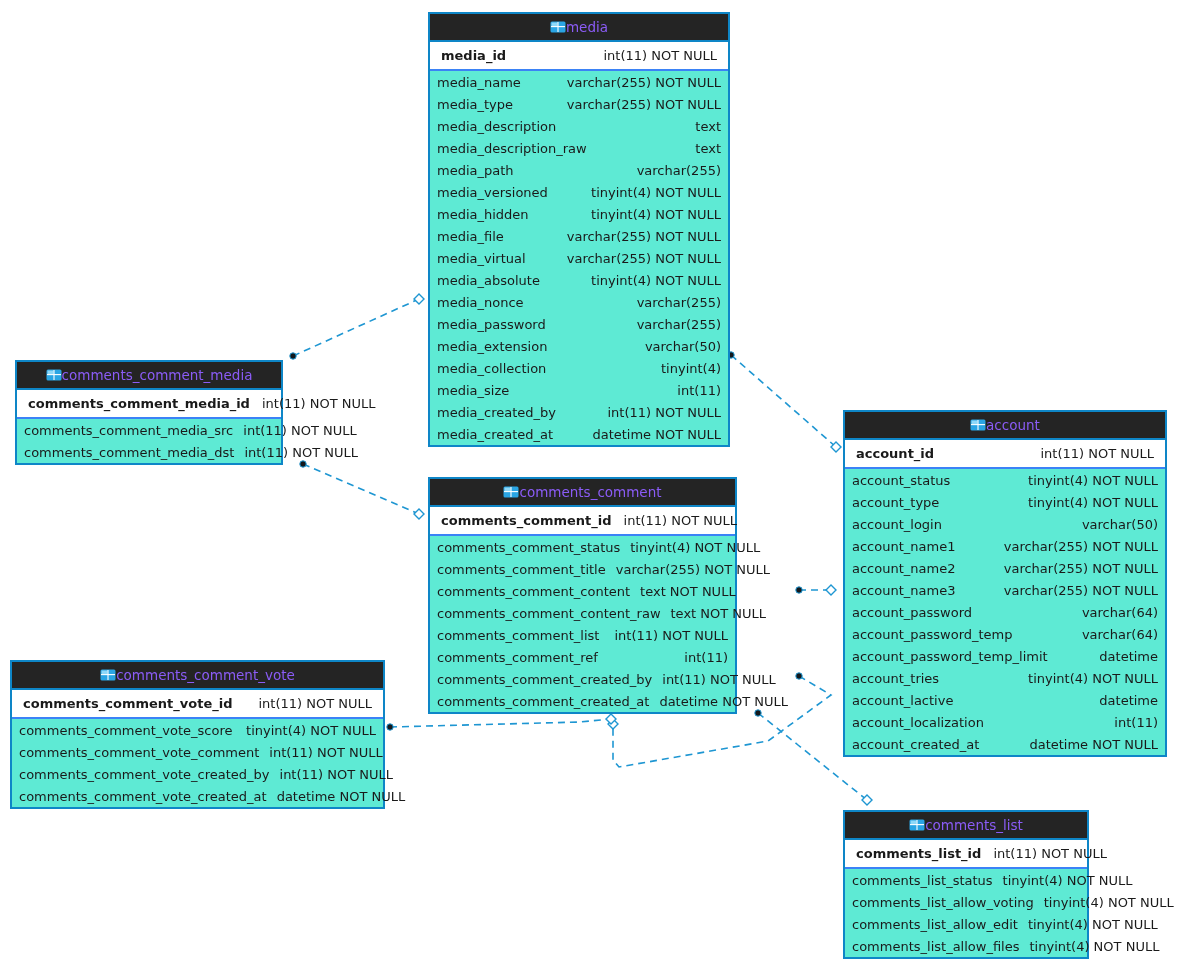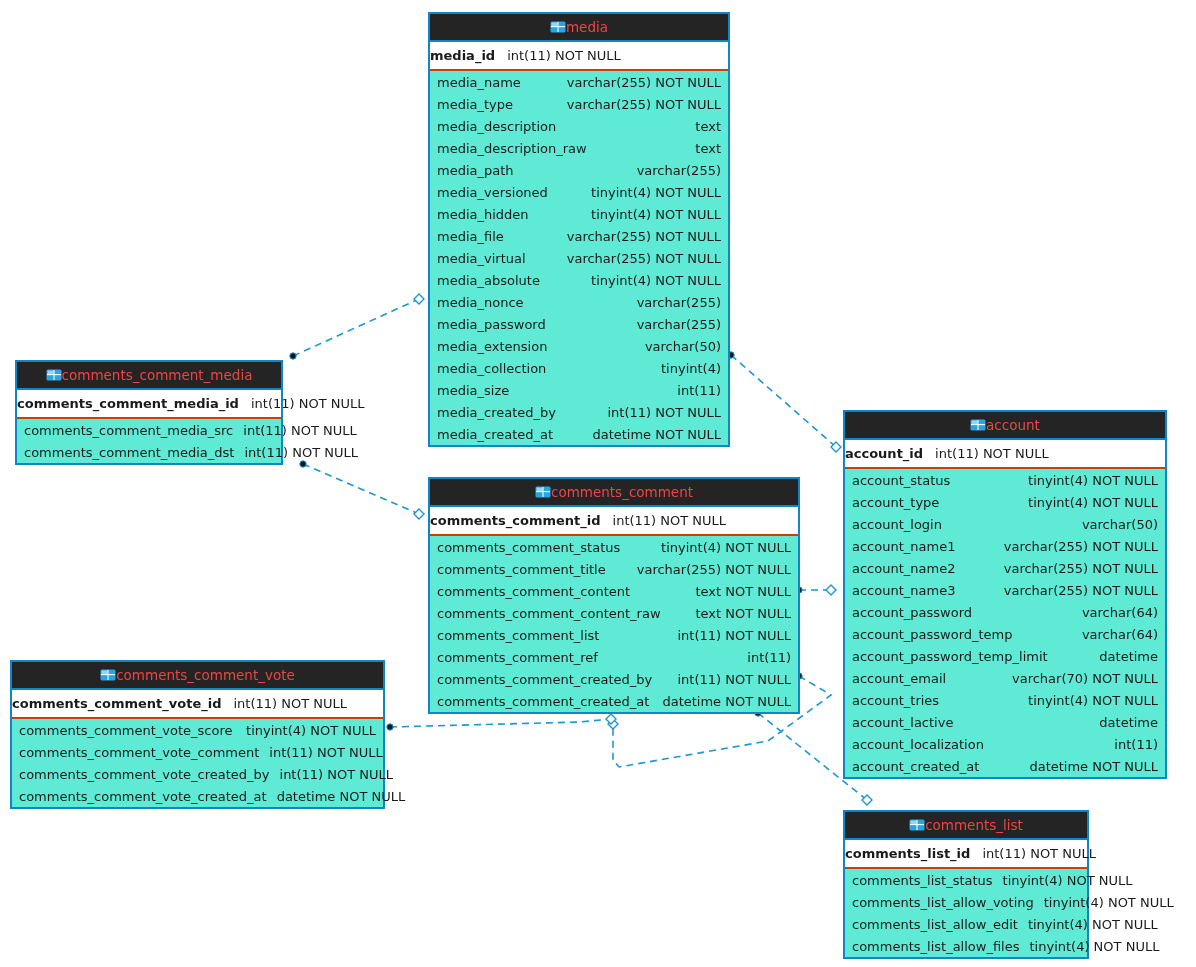--- a/index.html
+++ b/index.html
@@ -7,29 +7,29 @@
     position:relative;width:1196px;height:967px;background:#ffffff;overflow:hidden;
     font-family:"DejaVu Sans","Liberation Sans",sans-serif;
   }
   #wires{position:absolute;left:0;top:0;z-index:0;}
   .db-table{
     position:absolute;z-index:1;box-sizing:border-box;
     border:2px solid #0e86c7;background:#f9f9f9;
     font-size:13px;color:#1a1a1a;
   }
   .thead{
-    height:26px;background:#242424;color:#ef4444;
+    height:26px;background:#242424;color:#8b5cf6;
     display:flex;align-items:center;justify-content:center;
     border-bottom:2px solid #0e86c7;white-space:nowrap;
   }
   .thead .ttl{font-size:13.5px;}
   .pk-row{
     background:#ffffff;height:27px;display:flex;align-items:center;
-    justify-content:flex-start;padding:0 0;gap:12px;white-space:nowrap;
-    border-bottom:2px solid #c2410c;font-weight:bold;
+    justify-content:space-between;padding:0 11px;gap:12px;white-space:nowrap;
+    border-bottom:2px solid #3b82f6;font-weight:bold;
   }
   .pk-row .ctype{font-weight:normal;}
   .col-row{
     height:22px;display:flex;align-items:center;justify-content:space-between;
     padding:0 7px;gap:10px;white-space:nowrap;background:#5eead4;
   }
   .col-row:first-of-type{padding-top:2px;}
   .cname{text-align:left;}
   .ctype{text-align:right;}
 </style>
@@ -173,21 +173,21 @@
     </div>
   <div class="col-row">
     <span class="cname">comments_comment_media_src</span>
     <span class="ctype">int(11) NOT NULL</span>
   </div>
       <div class="col-row">
     <span class="cname">comments_comment_media_dst</span>
     <span class="ctype">int(11) NOT NULL</span>
   </div>
     </div>
-    <div class="db-table" style="left: 428px; top: 477px; width: 372px;">
+    <div class="db-table" style="left: 428px; top: 477px; width: 309px;">
     <div class="thead">
       <svg class="ticon" width="16" height="12" viewBox="0 0 16 12">
         <rect x="0.5" y="0.5" width="15" height="11" rx="1.5" class="ic-base" fill="#2aa5e4"></rect>
         <rect x="1.5" y="1.5" width="6" height="3.5" class="ic-light" fill="#8ed8f8"></rect>
         <line x1="1" y1="5.6" x2="15" y2="5.6" stroke="#ffffff" stroke-width="1.1"></line>
         <line x1="8" y1="1" x2="8" y2="11" stroke="#ffffff" stroke-width="1.1"></line>
       </svg>
       <span class="ttl">comments_comment</span>
     </div>
     <div class="pk-row">
@@ -302,24 +302,20 @@
   </div>
       <div class="col-row">
     <span class="cname">account_password_temp</span>
     <span class="ctype">varchar(64)</span>
   </div>
       <div class="col-row">
     <span class="cname">account_password_temp_limit</span>
     <span class="ctype">datetime</span>
   </div>
       <div class="col-row">
-    <span class="cname">account_email</span>
-    <span class="ctype">varchar(70) NOT NULL</span>
-  </div>
-      <div class="col-row">
     <span class="cname">account_tries</span>
     <span class="ctype">tinyint(4) NOT NULL</span>
   </div>
       <div class="col-row">
     <span class="cname">account_lactive</span>
     <span class="ctype">datetime</span>
   </div>
       <div class="col-row">
     <span class="cname">account_localization</span>
     <span class="ctype">int(11)</span>

